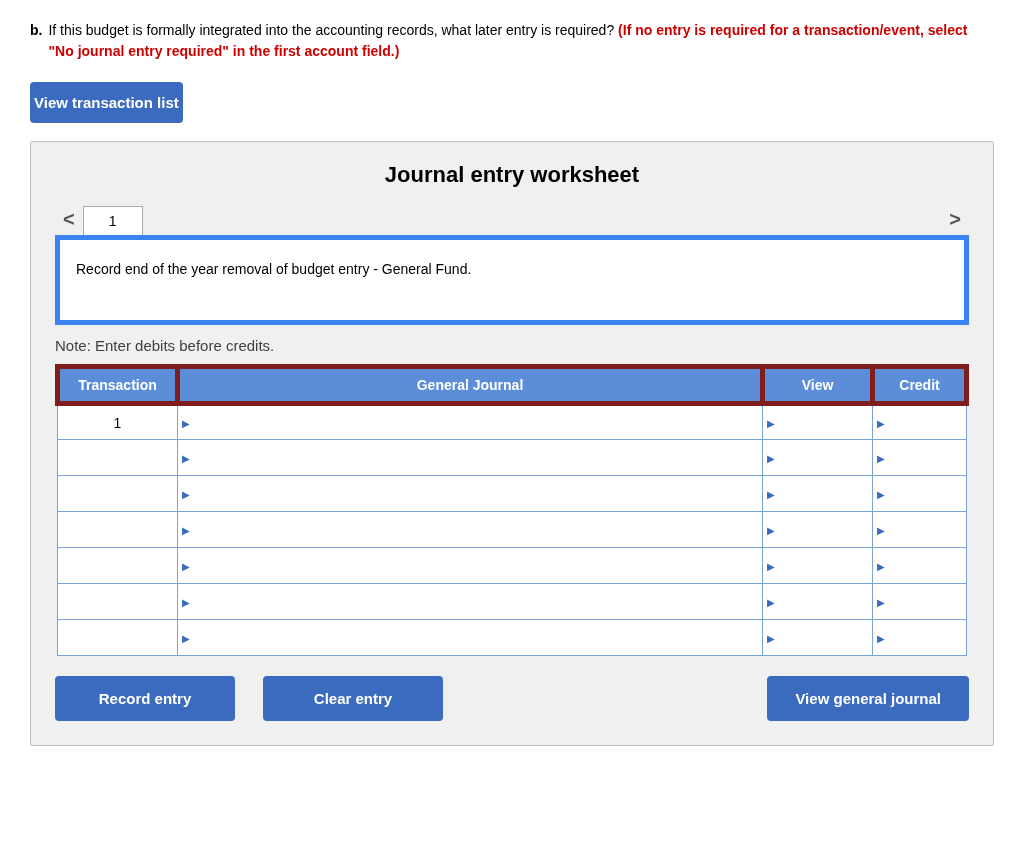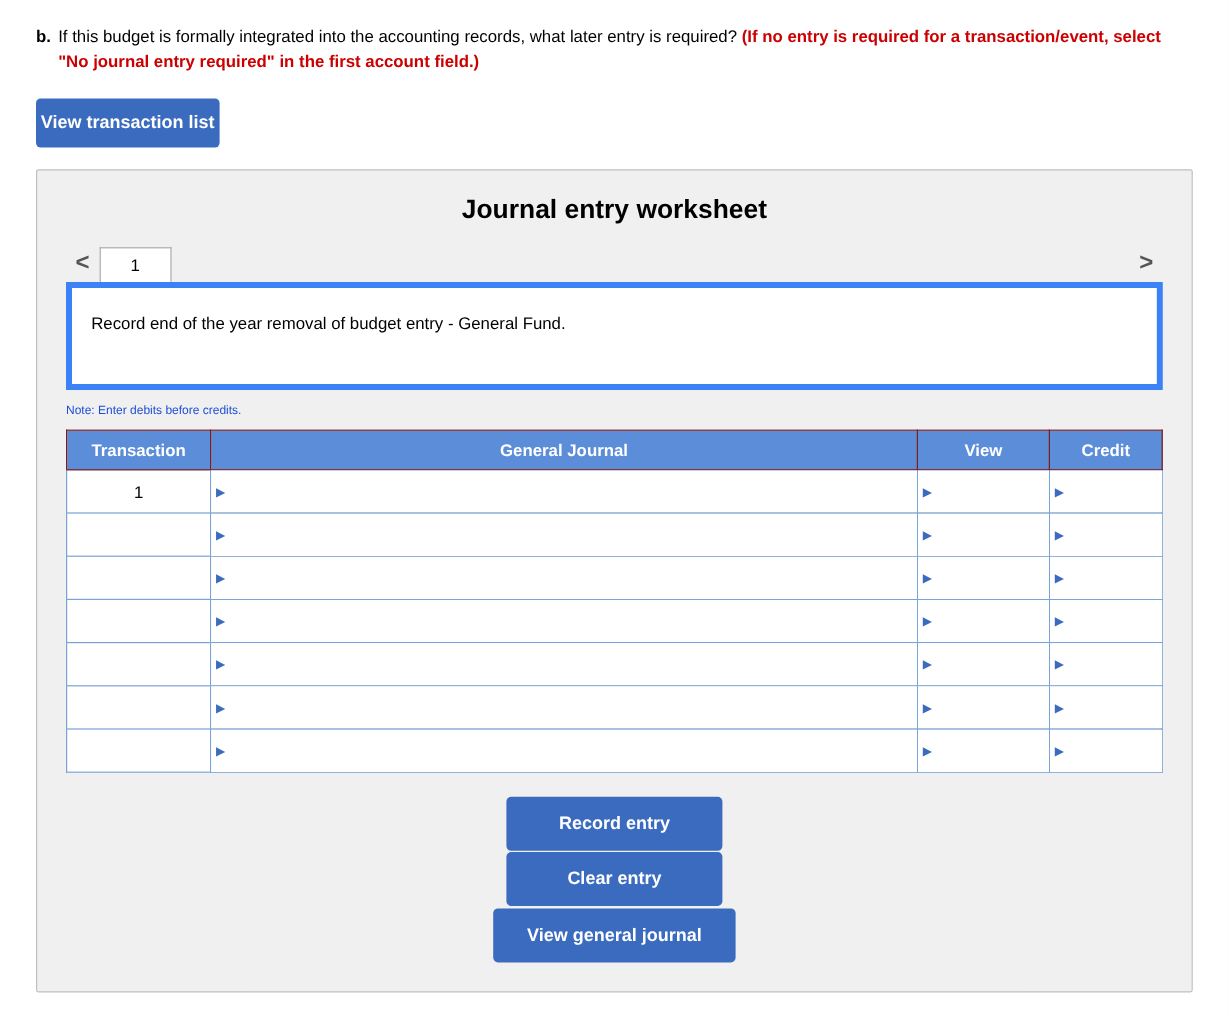--- a/index.html
+++ b/index.html
@@ -81,36 +81,36 @@
     .description-box {
       background: #fff;
       border: 5px solid #3b82f6;
       padding: 18px 16px;
       min-height: 90px;
       margin-bottom: 12px;
       font-size: 14px;
       line-height: 1.6;
     }
     .note-text {
-      color: #1d4ed8;
-      font-size: 10px;
+      color: #404040;
+      font-size: 15px;
       margin-bottom: 10px;
     }
     .journal-table {
       width: 100%;
       border-collapse: collapse;
       margin-bottom: 20px;
     }
     .journal-table thead tr th {
       background-color: #5b8dd9;
       color: #fff;
       font-weight: bold;
       font-size: 14px;
       padding: 8px 10px;
-      border: 1px solid #7f1d1d;
+      border: 5px solid #7f1d1d;
       text-align: center;
     }
     .journal-table thead tr th.th-transaction {
       width: 120px;
     }
     .journal-table thead tr th.th-general {
       text-align: center;
     }
     .journal-table thead tr th.th-debit {
       width: 110px;
@@ -160,23 +160,22 @@
       color: #3a6bbf;
       font-size: 10px;
       position: absolute;
       left: 4px;
       top: 50%;
       transform: translateY(-50%);
     }
     .button-row {
       display: flex;
       align-items: center;
-      gap: 1px;
+      gap: 28px;
       margin-top: 4px;
-      flex-direction: column;
     }
     .action-btn {
       background-color: #3a6bbf;
       color: #fff;
       border: none;
       padding: 14px 28px;
       font-size: 15px;
       font-weight: bold;
       border-radius: 4px;
       cursor: pointer;

